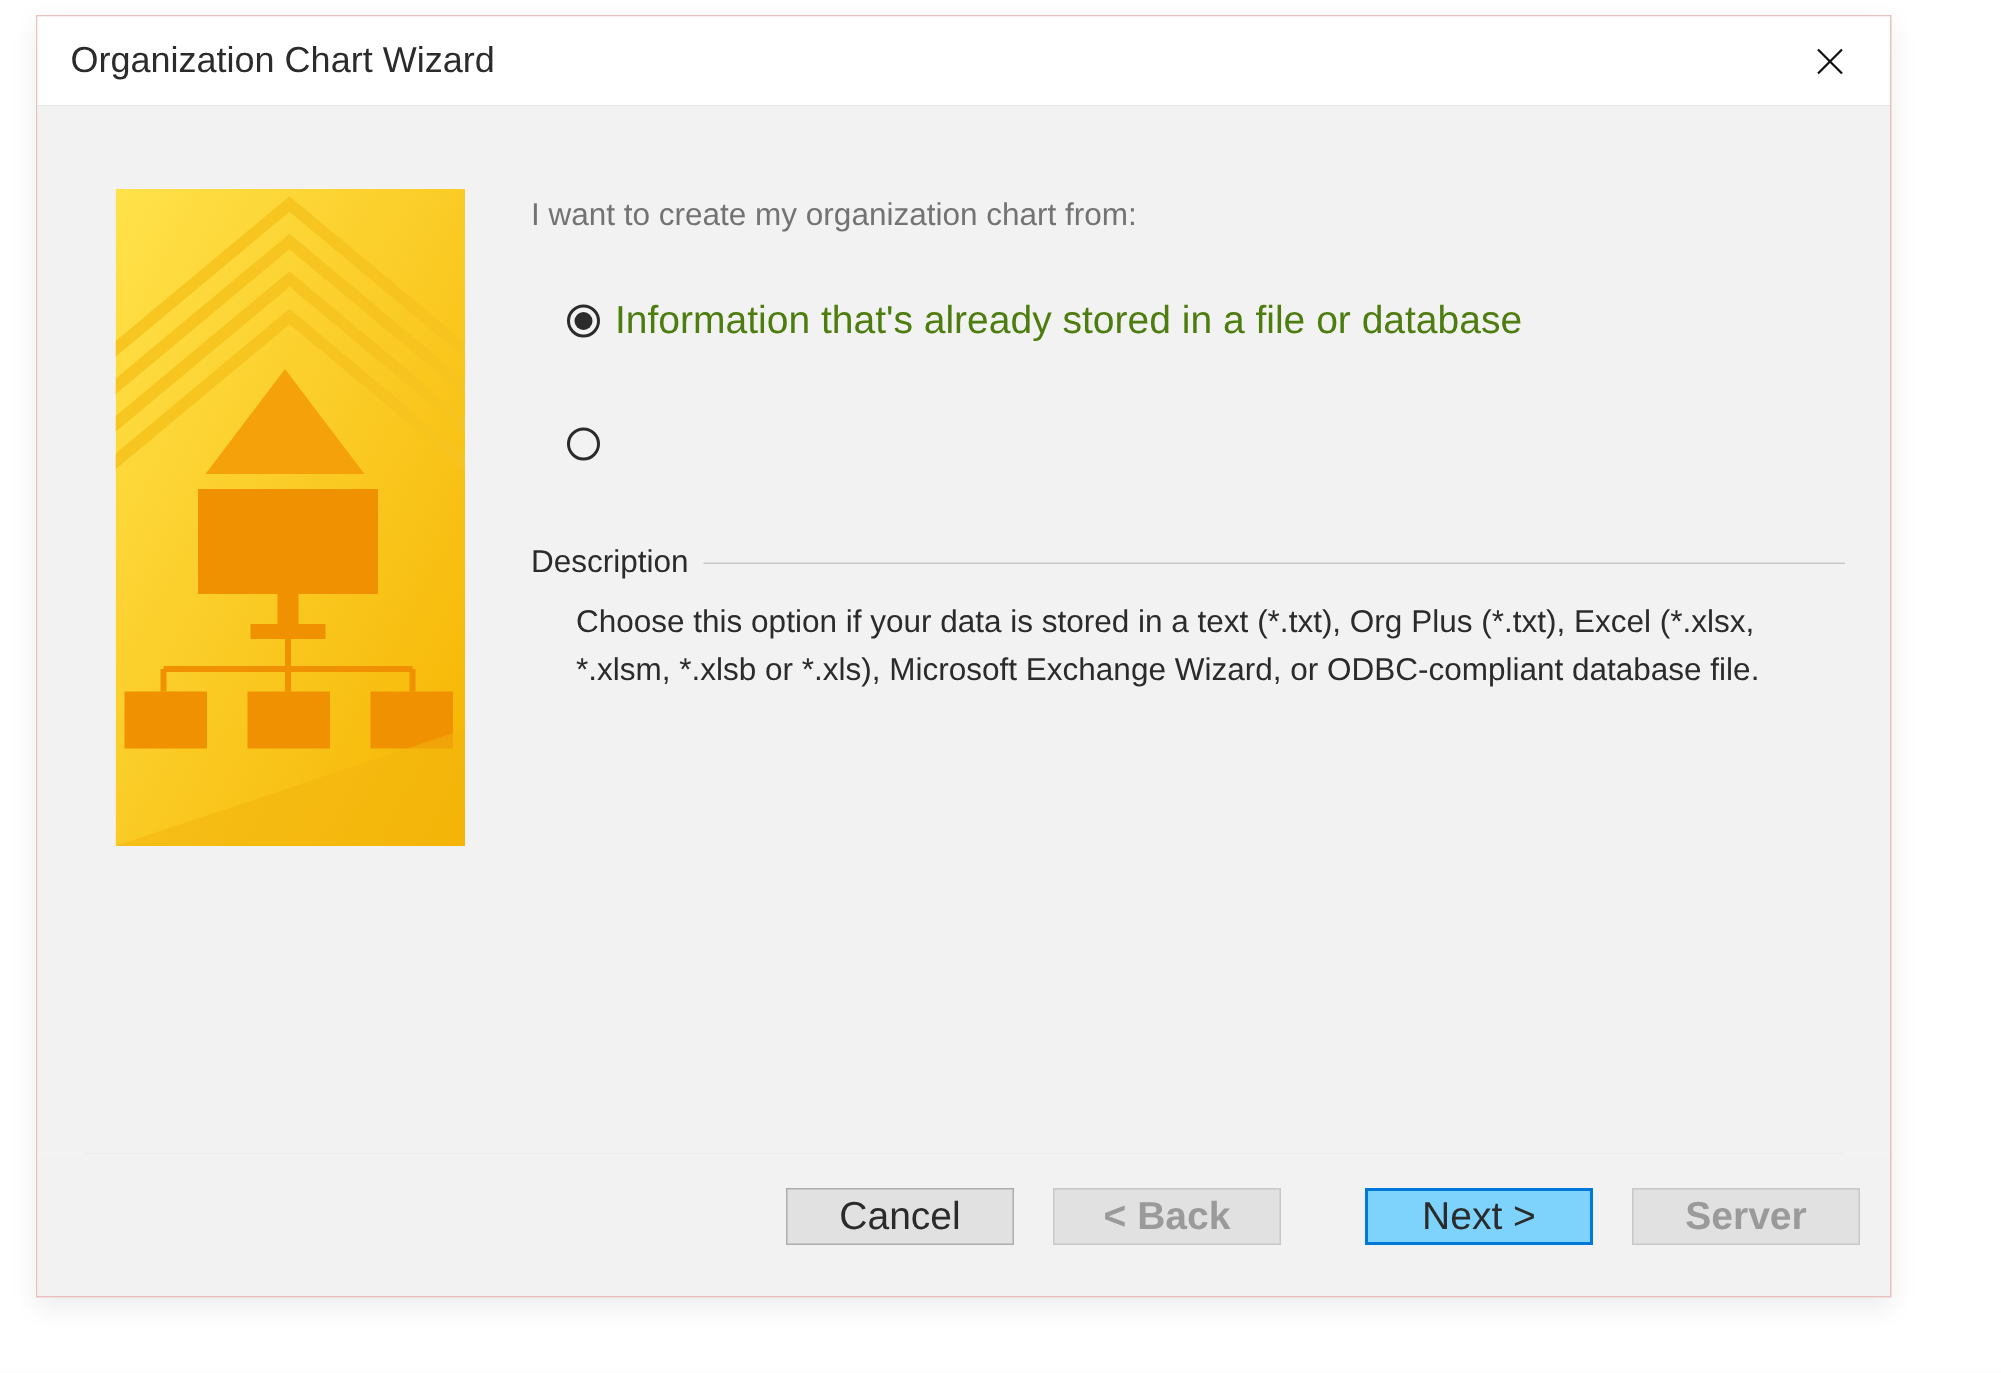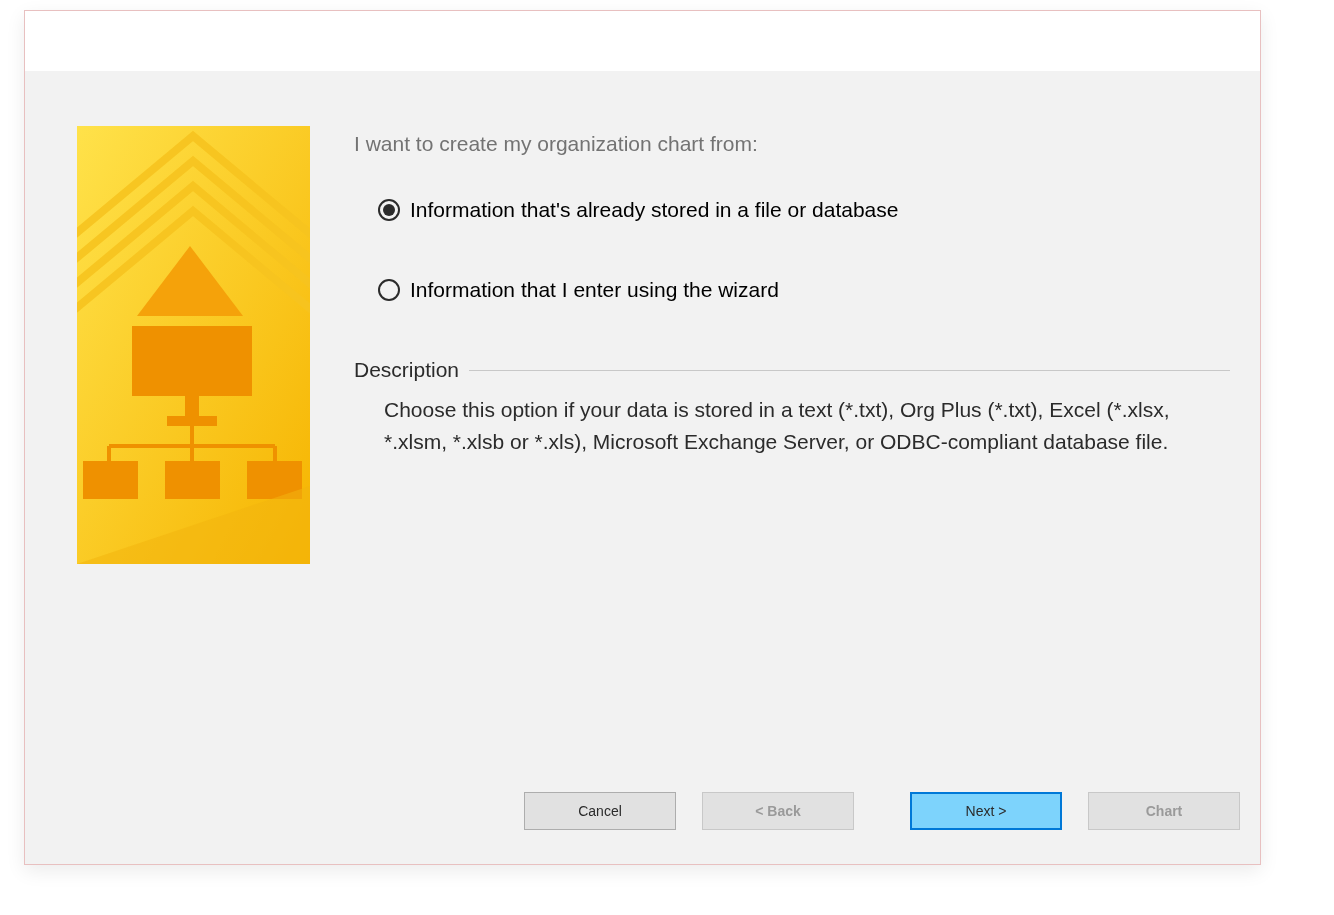--- a/index.html
+++ b/index.html
@@ -89,22 +89,22 @@
     justify-content: center;
     flex-shrink: 0;
   }
   .radio-inner {
     width: 12px;
     height: 12px;
     background: #2b2b2b;
     border-radius: 50%;
   }
   .option-label {
-    font-size: 21px;
-    color: #000000;
+    font-size: 26px;
+    color: #4d7c0f;
   }
   .desc-group {
     margin-top: 20px;
   }
   .desc-header {
     display: flex;
     align-items: center;
     gap: 10px;
     margin-bottom: 12px;
   }
@@ -141,21 +141,21 @@
     background: #f2f2f2;
     display: flex;
     align-items: center;
     justify-content: flex-end;
     gap: 26px;
     padding: 0 20px 12px 0;
   }
   .btn {
     width: 152px;
     height: 38px;
-    font-size: 14px;
+    font-size: 26px;
     font-family: inherit;
     display: flex;
     align-items: center;
     justify-content: center;
     background: #e1e1e1;
     border: 1px solid #adadad;
     color: #2b2b2b;
     cursor: pointer;
   }
   .btn.disabled {
@@ -169,20 +169,29 @@
     background: #7dd3fc;
     border: 2px solid #0078d7;
     margin-left: 30px;
   }
 </style>
 </head>
 <body>
 
 <div class="dialog">
 
+  <div class="titlebar">
+    <div class="title">Organization Chart Wizard</div>
+    <div class="close">
+      <svg viewBox="0 0 20 20" fill="none">
+        <line x1="2" y1="2" x2="18" y2="18"></line>
+        <line x1="18" y1="2" x2="2" y2="18"></line>
+      </svg>
+    </div>
+  </div>
 
   <div class="body">
 
     <div class="sidebar-image">
       <svg viewBox="0 0 233 438" width="233" height="438">
         <defs>
           <linearGradient id="bg" x1="0" y1="0" x2="1" y2="1">
             <stop offset="0%" stop-color="#ffe24a"></stop>
             <stop offset="100%" stop-color="#f6b400"></stop>
           </linearGradient>
@@ -223,37 +232,36 @@
 
       <div class="options">
         <div class="option">
           <span class="radio-outer">
             <span class="radio-inner"></span>
           </span>
           <span class="option-label">Information that's already stored in a file or database</span>
         </div>
         <div class="option">
           <span class="radio-outer"></span>
-          <span class="option-label">Information that I enter using the wizard</span>
         </div>
       </div>
 
       <div class="desc-group">
         <div class="desc-header">
           <span class="desc-title">Description</span>
           <span class="desc-line"></span>
         </div>
-        <div class="desc-text">Choose this option if your data is stored in a text (*.txt), Org Plus (*.txt), Excel (*.xlsx, *.xlsm, *.xlsb or *.xls), Microsoft Exchange Server, or ODBC-compliant database file.</div>
+        <div class="desc-text">Choose this option if your data is stored in a text (*.txt), Org Plus (*.txt), Excel (*.xlsx, *.xlsm, *.xlsb or *.xls), Microsoft Exchange Wizard, or ODBC-compliant database file.</div>
       </div>
     </div>
 
   </div>
 
   <div class="button-sep"></div>
 
   <div class="button-bar">
     <button class="btn">Cancel</button>
     <button class="btn disabled">&lt; Back</button>
     <button class="btn default">Next &gt;</button>
-    <button class="btn disabled">Chart</button>
+    <button class="btn disabled">Server</button>
   </div>
 
 </div>
 
 </body></html>

